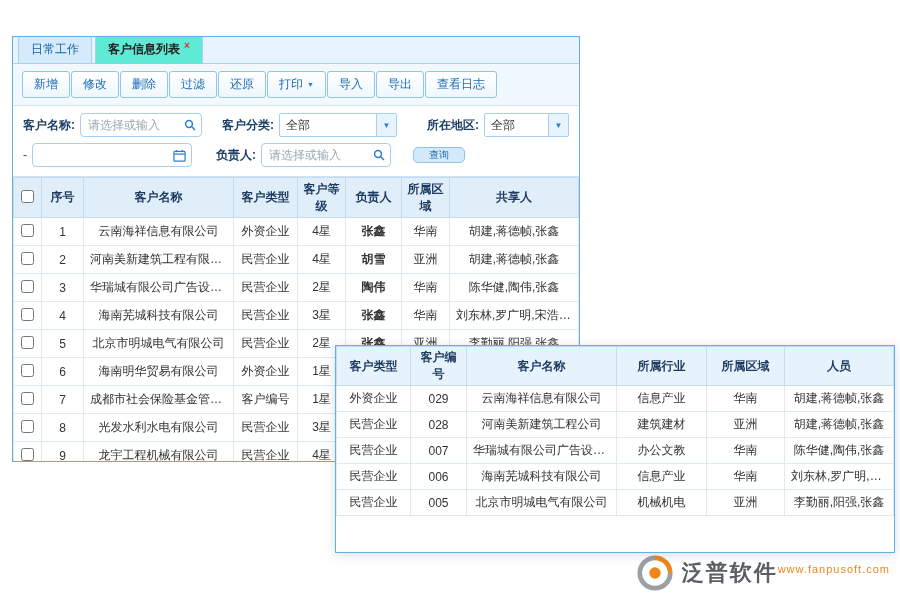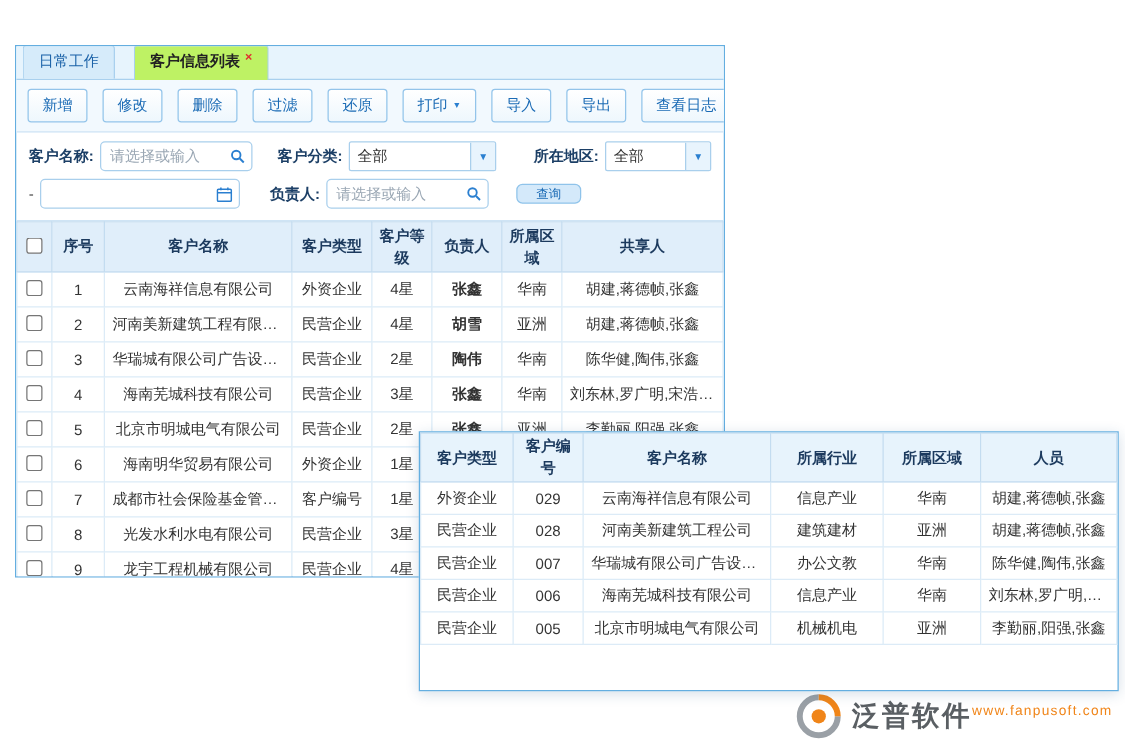--- a/index.html
+++ b/index.html
@@ -11,35 +11,35 @@
   }
   .stage { position:relative; width:900px; height:600px; overflow:hidden; background:#fff; }
 
   
   .main-panel {
     position:absolute; left:12px; top:36px; width:568px; height:426px;
     border:1px solid #64aee0; background:#fff; overflow:hidden;
   }
   .tabbar {
     height:27px; background:#e7f4fd; border-bottom:1px solid #a9d0ee;
-    display:flex; align-items:flex-end; padding-left:5px; gap:15px;
+    display:flex; align-items:flex-end; padding-left:5px; gap:3px;
   }
   .tab {
     padding:4px 12px 5px; font-size:12px; color:#1b62a8; background:#d6ebfa;
     border:1px solid #a9d0ee; border-bottom:none; border-radius:3px 3px 0 0;
     cursor:pointer; white-space:nowrap;
   }
   .tab.active {
-    background:#bef264; color:#222; font-weight:bold; margin-bottom:-1px; padding-bottom:6px;margin-top:20px;
+    background:#5eead4; color:#222; font-weight:bold; margin-bottom:-1px; padding-bottom:6px;margin-top:20px;
   }
   .tab .close { color:#e03030; font-weight:bold; font-size:10px; margin-left:4px; position:relative; top:-4px; cursor:pointer; }
 
   .toolbar {
     padding:7px 9px; background:#f2f9fe; border-bottom:1px solid #cfe4f5;
-    display:flex; align-items:center; gap:12px;
+    display:flex; align-items:center; gap:1px;
   }
   .btn {
     padding:4px 11px; background:linear-gradient(#ffffff,#eef7fd);
     border:1px solid #93c4ea; border-radius:3px; color:#1b6bb5; font-size:12px;
     cursor:pointer; white-space:nowrap; display:flex; align-items:center; gap:4px;
   }
   .mini-caret { font-size:7px; color:#2a7fd0; }
 
   .filters { padding:4px 0 6px; border-bottom:1px solid #cfe4f5; }
   .f-row { display:flex; align-items:center; height:30px; padding:0 10px; }

